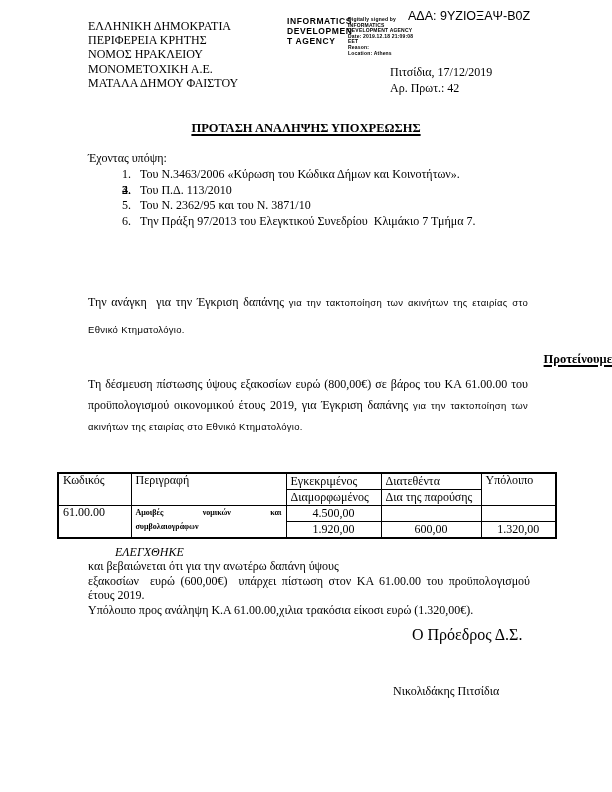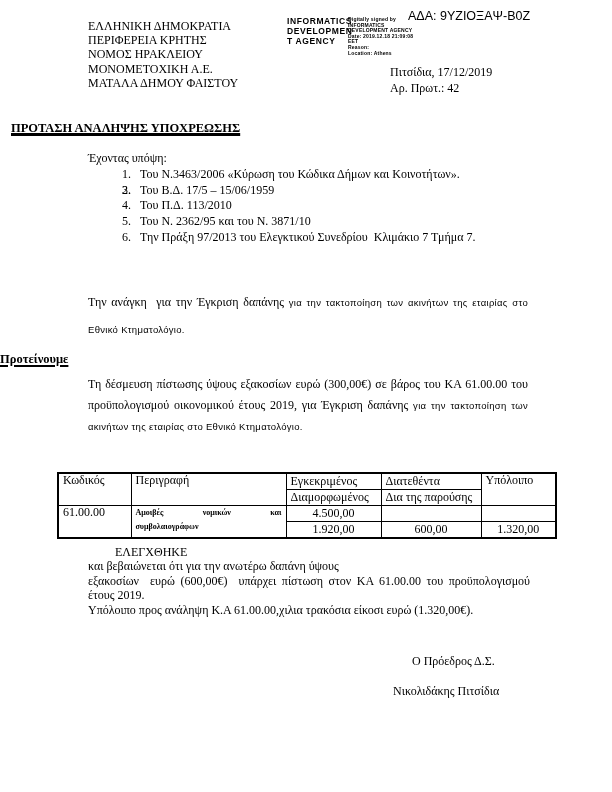--- a/index.html
+++ b/index.html
@@ -18,56 +18,56 @@
   }
   .stamp-detail {
     position:absolute; left:348px; top:17px; width:80px;
     font-family:"Liberation Sans", sans-serif; font-weight:bold;
     font-size:5px; line-height:5.6px; letter-spacing:0.2px;
   }
   .ada { position:absolute; left:408px; top:9px; font-family:"Liberation Sans", sans-serif; font-size:12.5px; }
 
   .date-block { position:absolute; left:390px; top:64px; font-size:12px; font-weight:normal; line-height:16px; }
 
-  .doc-title { position:absolute; left:11px; right:0; top:121px; font-size:12.5px; font-weight:bold;text-decoration:underline; }
+  .doc-title { position:absolute; left:0; right:0; top:121px; text-align:center; font-size:12.5px; font-weight:bold; }
   .doc-title span { text-decoration:underline; text-decoration-thickness:1.5px; text-underline-offset:2px; }
 
   .considering { position:absolute; left:88px; top:151px; width:440px; font-size:12px; line-height:15.8px; }
   .sub-intro { padding-left:17px; }
   .item { position:relative; padding-left:52px; }
   .item .num { position:absolute; left:34px; }
   .item .txt { display:block; text-align:justify; white-space:pre-wrap; }
 
   .need { position:absolute; left:88px; top:289px; width:440px; font-size:12px; }
   .need .line { line-height:26px; }
   .jl { text-align:justify; text-align-last:justify; }
 
   .sans-narrow { font-family:"Liberation Sans", sans-serif; font-size:9.5px; letter-spacing:0.3px; }
 
-  .propose-heading { position:absolute; left:0; right:0; top:352px; text-align:left; font-size:12.5px; font-weight:bold; }
+  .propose-heading { position:absolute; left:0; right:0; top:352px; text-align:right; font-size:12.5px; font-weight:bold; }
   .propose-heading span { text-decoration:underline; text-decoration-thickness:1.5px; text-underline-offset:2px; }
 
   .propose { position:absolute; left:88px; top:374px; width:440px; font-size:12px; }
   .propose .line { line-height:20.5px; }
 
   .budget-table { position:absolute; left:57px; top:472px; border-collapse:collapse; border:2px solid #000; font-size:12px; table-layout:fixed; }
   .budget-table td { border:1px solid #000; padding:0 4px; height:15px; line-height:13.5px; overflow:hidden;font-family:Liberation Serif, serif; }
   .cell-top { vertical-align:top; padding-top:1px; }
   .num-cell { text-align:center; }
   .desc-cell {
     vertical-align:top; padding-top:3px;
     font-family:"Liberation Sans", sans-serif; font-weight:bold;
     font-size:8px; line-height:10px;
   }
   .desc-l1 { text-align:justify; text-align-last:justify; }
 
   .verification { position:absolute; left:88px; top:545px; width:442px; font-size:12px; line-height:14.4px; }
-  .ver-heading { padding-left:27px; }
+  .ver-heading { padding-left:27px;font-style:italic; }
 
-  .sig-role { position:absolute; left:412px; top:654px; font-size:12px; }
+  .sig-role { position:absolute; left:412px; top:626px; font-size:16px; }
   .sig-name { position:absolute; left:393px; top:684px; font-size:12px; }
 </style>
 </head>
 <body>
 
 <div class="page">
 
   <div class="org-block">
     <div>ΕΛΛΗΝΙΚΗ ΔΗΜΟΚΡΑΤΙΑ</div>
     <div>ΠΕΡΙΦΕΡΕΙΑ ΚΡΗΤΗΣ</div>
@@ -107,21 +107,20 @@
 
     <div class="item">
       <span class="num">1.</span>
       <span class="txt">Του Ν.3463/2006 «Κύρωση του Κώδικα Δήμων και Κοινοτήτων».</span>
     </div>
     <div class="item">
       <span class="num">2.</span>
     </div>
     <div class="item">
       <span class="num">3.</span>
-      <span class="txt">Του Β.Δ. 17/5 – 15/06/1959</span>
     </div>
     <div class="item">
       <span class="num">4.</span>
       <span class="txt">Του Π.Δ. 113/2010</span>
     </div>
     <div class="item">
       <span class="num">5.</span>
       <span class="txt">Του Ν. 2362/95 και του Ν. 3871/10</span>
     </div>
     <div class="item">
@@ -133,21 +132,21 @@
   <div class="need">
     <div class="line jl"><span class="pre">Την ανάγκη  για την Έγκριση δαπάνης </span><span class="sans-narrow">για την τακτοποίηση των ακινήτων της εταιρίας στο</span></div>
     <div class="line"><span class="sans-narrow">Εθνικό Κτηματολόγιο.</span></div>
   </div>
 
   <div class="propose-heading">
     <span>Προτείνουμε</span>
   </div>
 
   <div class="propose">
-    <div class="line jl"><span class="pre">Τη δέσμευση πίστωσης ύψους εξακοσίων ευρώ (300,00€) σε βάρος του ΚΑ 61.00.00 του</span></div>
+    <div class="line jl"><span class="pre">Τη δέσμευση πίστωσης ύψους εξακοσίων ευρώ (800,00€) σε βάρος του ΚΑ 61.00.00 του</span></div>
     <div class="line jl"><span class="pre">προϋπολογισμού οικονομικού έτους 2019, για Έγκριση δαπάνης </span><span class="sans-narrow">για την τακτοποίηση των</span></div>
     <div class="line"><span class="sans-narrow">ακινήτων της εταιρίας στο Εθνικό Κτηματολόγιο.</span></div>
   </div>
 
   <table class="budget-table">
     <colgroup>
       <col style="width:73px">
         <col style="width:155px">
         <col style="width:95px">
         <col style="width:100px">

